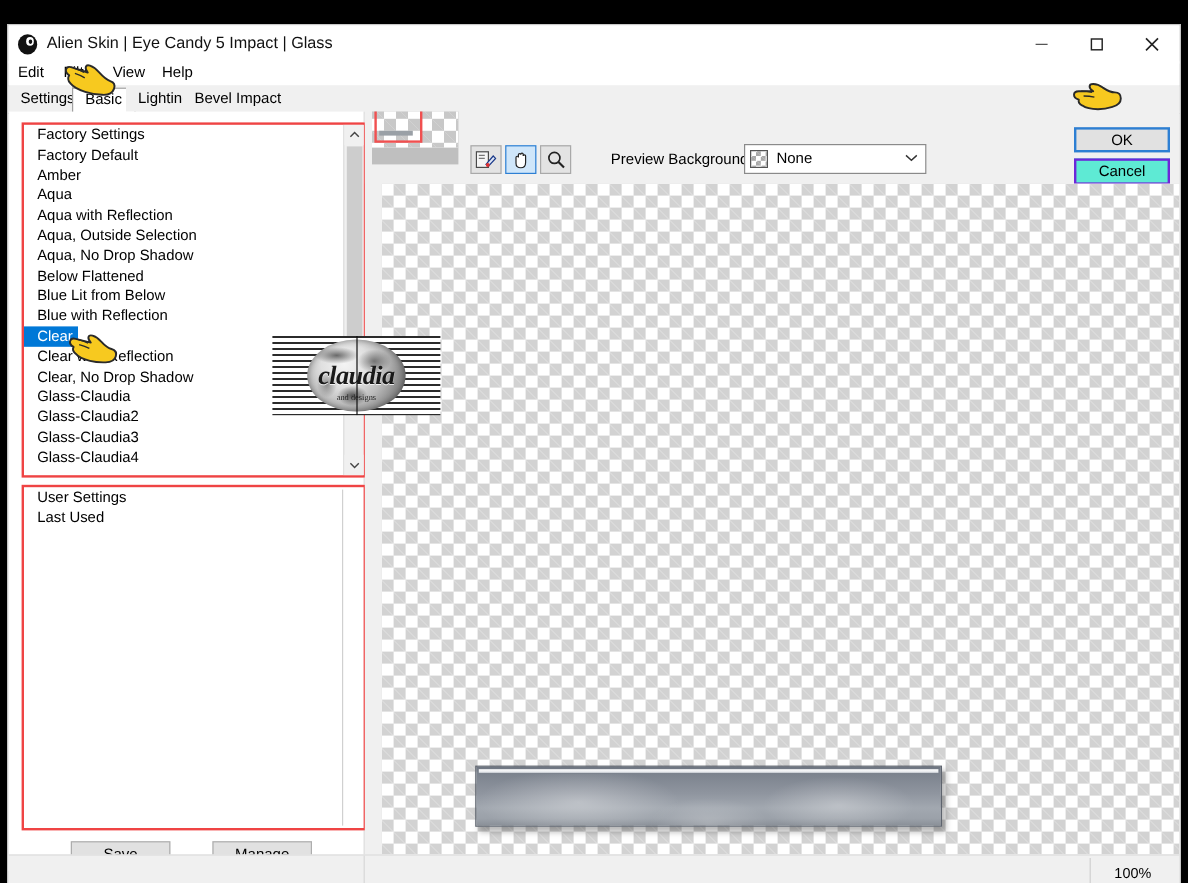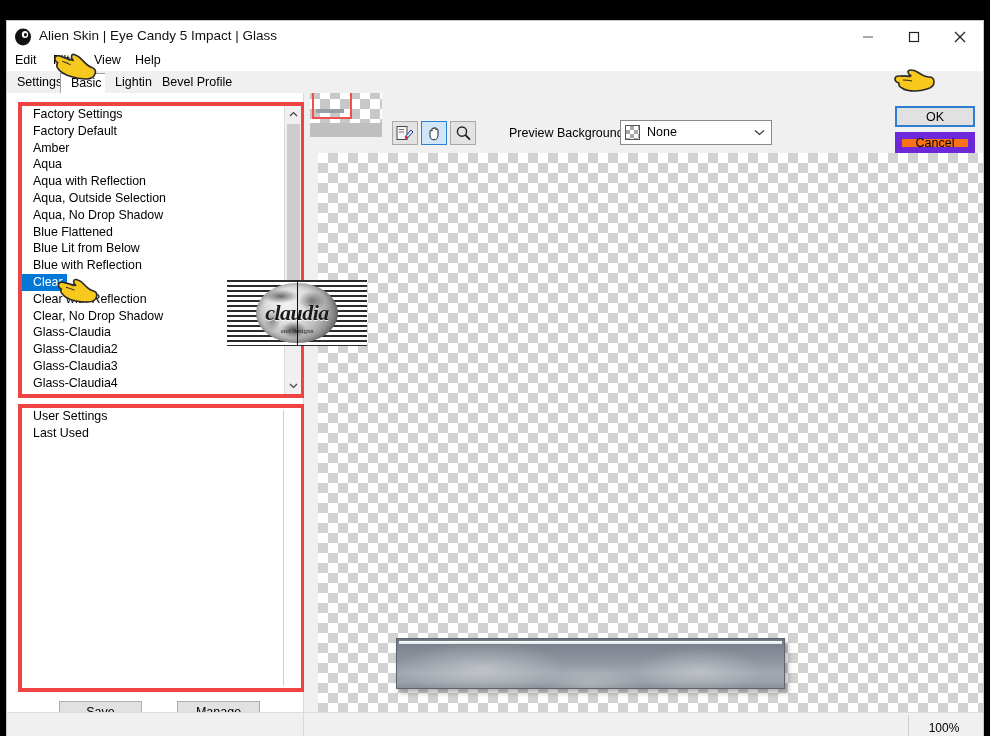--- a/index.html
+++ b/index.html
@@ -70,21 +70,21 @@
   }
 
   
   .leftpanel{
     position:absolute;left:0;top:72px;width:297px;height:633px;
     background:#ffffff;
     border-right:1px solid #d8d8d8;
     box-sizing:border-box;
   }
   .listbox{
-    position:absolute;background:#fff;border:4px solid #ef4444;
+    position:absolute;background:#fff;border:2px solid #ef4444;
     box-sizing:border-box;overflow:hidden;
   }
   #factory-list{left:11px;top:9px;width:287px;height:296px;}
   #user-list{left:11px;top:311px;width:287px;height:288px;}
 
   .list-inner{
     position:absolute;left:0;top:0;right:18px;top:0;bottom:0;
     overflow:hidden;
   }
   .list-row{
@@ -201,21 +201,21 @@
   
   .okbtn{
     position:absolute;right:8px;top:13px;width:80px;height:21px;
     background:#e1e1e1;border:2px solid #2d7fd3;
     box-sizing:border-box;
     display:flex;align-items:center;justify-content:center;
     font-size:12.5px;
   }
   .cancelbtn{
     position:absolute;right:8px;top:39px;width:80px;height:22px;
-    background:#f97316;border:7px solid #6d28d9;
+    background:#5eead4;border:2px solid #6d28d9;
     box-sizing:border-box;
     display:flex;align-items:center;justify-content:center;
     font-size:12.5px;
   }
 
   
   .canvas{
     position:absolute;left:14px;top:60px;right:0px;bottom:0;
     background-image:
       linear-gradient(45deg,#d2d2d2 25%,transparent 25%,transparent 75%,#d2d2d2 75%),
@@ -343,21 +343,21 @@
     <span class="menu-item" style="left:6px;">Edit</span>
     <span class="menu-item" style="left:44px;">Filter</span>
     <span class="menu-item" style="left:85px;">View</span>
     <span class="menu-item" style="left:126px;">Help</span>
   </div>
 
   <div class="tabstrip">
     <div class="tab inactive" style="left:0px;">Settings</div>
     <div class="tab active" style="left:53px;">Basic</div>
     <div class="tab inactive" style="left:98px;">Lighting</div>
-    <div class="tab inactive" style="left:145px;">Bevel Profile</div>
+    <div class="tab inactive" style="left:145px;">Bevel Impact</div>
   </div>
 
   <div class="leftpanel">
 
     <div class="listbox" id="factory-list">
       <div class="list-inner">
         <div class="rowwrap">
             <div class="list-row">Factory Settings</div>
           </div>
         <div class="rowwrap">
@@ -372,21 +372,21 @@
         <div class="rowwrap">
             <div class="list-row">Aqua with Reflection</div>
           </div>
         <div class="rowwrap">
             <div class="list-row">Aqua, Outside Selection</div>
           </div>
         <div class="rowwrap">
             <div class="list-row">Aqua, No Drop Shadow</div>
           </div>
         <div class="rowwrap">
-            <div class="list-row">Blue Flattened</div>
+            <div class="list-row">Below Flattened</div>
           </div>
         <div class="rowwrap">
             <div class="list-row">Blue Lit from Below</div>
           </div>
         <div class="rowwrap">
             <div class="list-row">Blue with Reflection</div>
           </div>
         <div class="rowwrap"><div class="list-row selected">Clear</div></div>
         <div class="rowwrap">
             <div class="list-row">Clear with Reflection</div>

